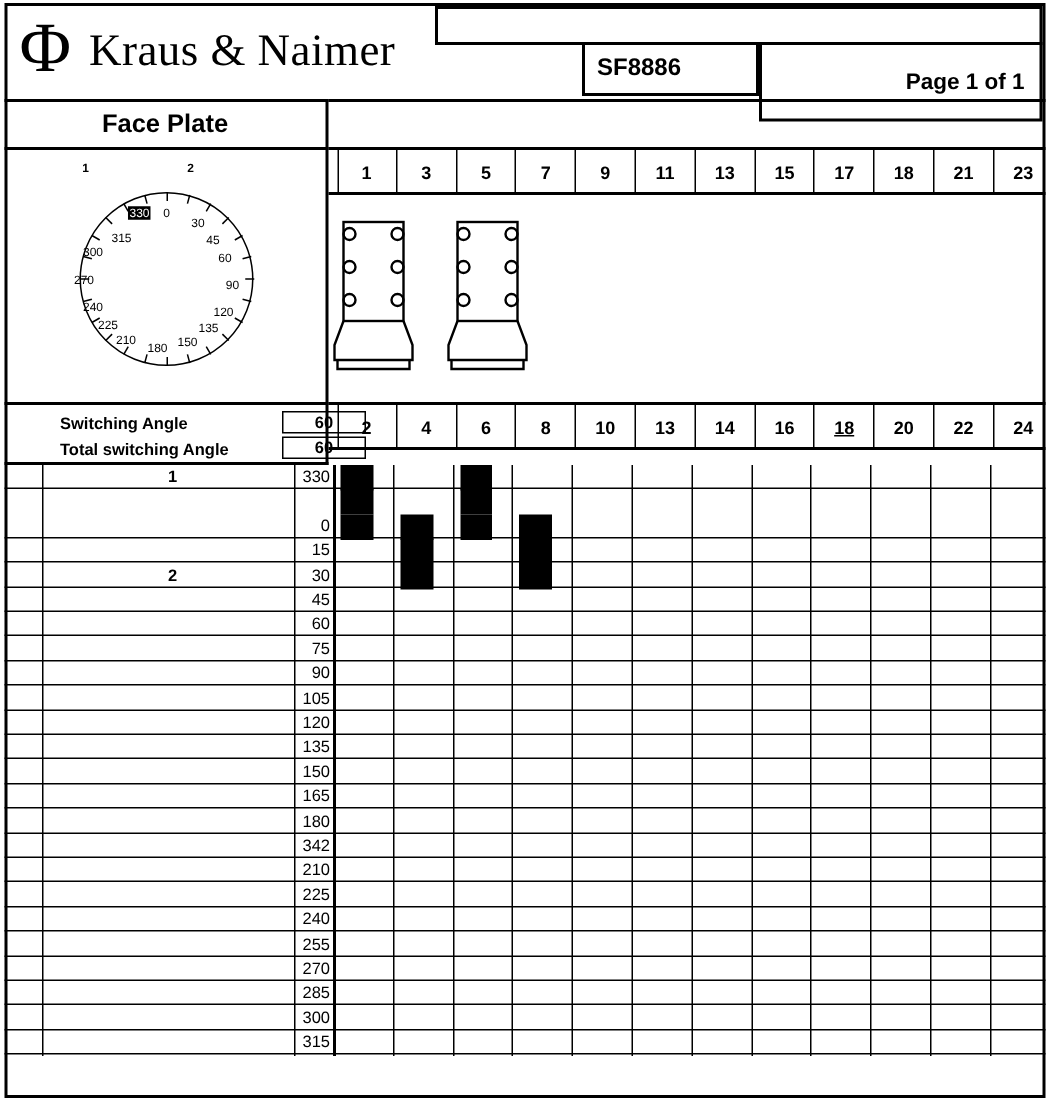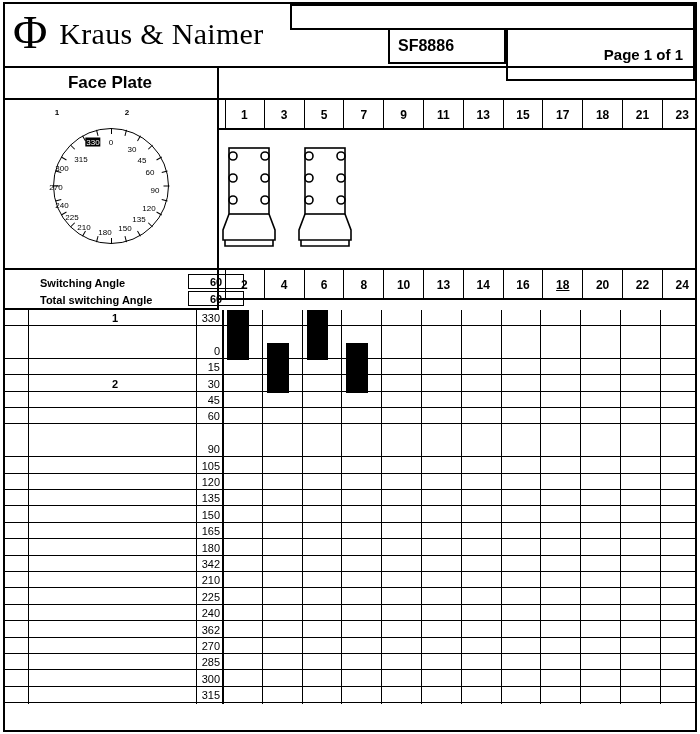--- a/index.html
+++ b/index.html
@@ -490,20 +490,23 @@
       </div>
       <div class="at-row" style="top: 65.6px;">
         <div class="at-angle">30</div>
       </div>
       <div class="at-row" style="top: 82px;">
         <div class="at-angle">45</div>
       </div>
       <div class="at-row" style="top: 98.4px;">
         <div class="at-angle">60</div>
       </div>
+      <div class="at-row" style="top: 114.8px;">
+        <div class="at-angle">75</div>
+      </div>
       <div class="at-row" style="top: 131.2px;">
         <div class="at-angle">90</div>
       </div>
       <div class="at-row" style="top: 147.6px;">
         <div class="at-angle">105</div>
       </div>
       <div class="at-row" style="top: 164px;">
         <div class="at-angle">120</div>
       </div>
       <div class="at-row" style="top: 180.4px;">
@@ -524,21 +527,21 @@
       <div class="at-row" style="top: 262.4px;">
         <div class="at-angle">210</div>
       </div>
       <div class="at-row" style="top: 278.8px;">
         <div class="at-angle">225</div>
       </div>
       <div class="at-row" style="top: 295.2px;">
         <div class="at-angle">240</div>
       </div>
       <div class="at-row" style="top: 311.6px;">
-        <div class="at-angle">362</div>
+        <div class="at-angle">255</div>
       </div>
       <div class="at-row" style="top: 328px;">
         <div class="at-angle">270</div>
       </div>
       <div class="at-row" style="top: 344.4px;">
         <div class="at-angle">285</div>
       </div>
       <div class="at-row" style="top: 360.8px;">
         <div class="at-angle">300</div>
       </div>

